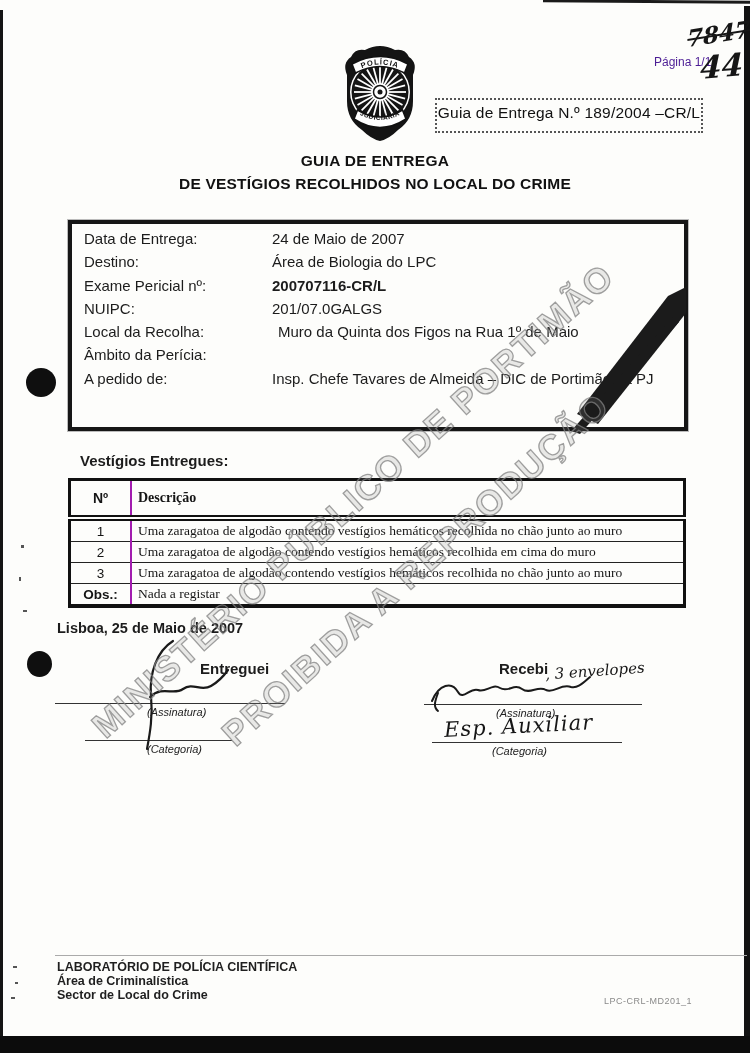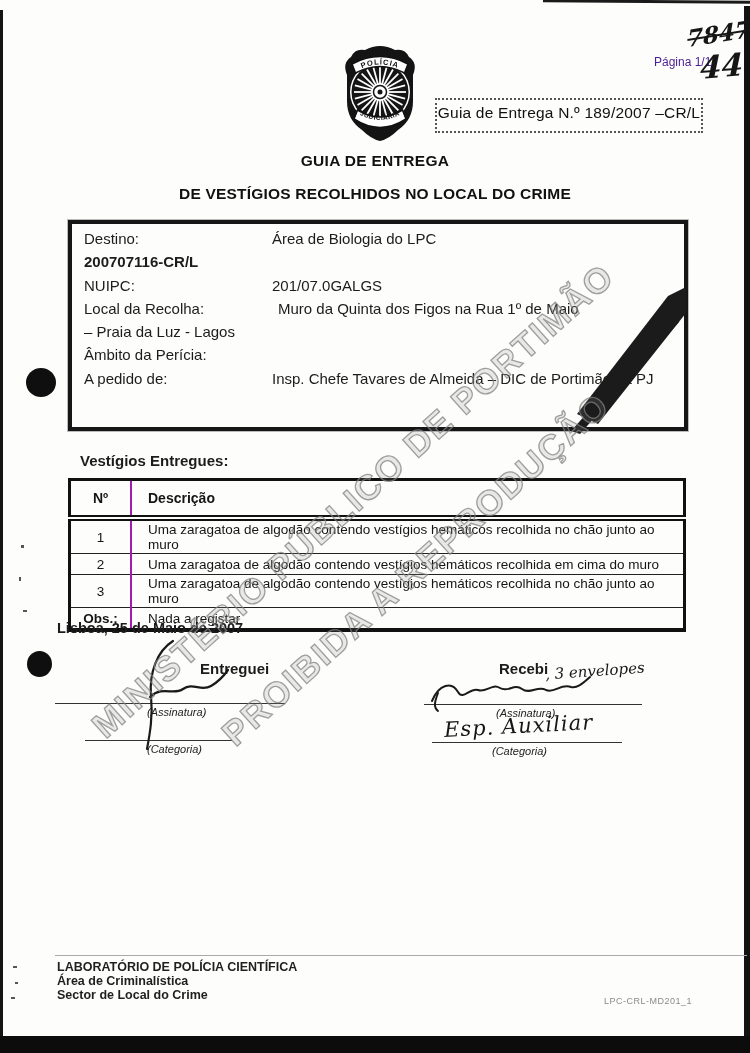--- a/index.html
+++ b/index.html
@@ -28,21 +28,21 @@
   .hw-page { left:700px; top:48px; font-size:31px; font-weight:bold; transform:rotate(-5deg) skewX(-6deg); }
 
   .guia-box {
     left:435px; top:98px; width:264px; height:27px;
     border:2px dotted #555; text-align:center;
     font-size:15.5px; padding-top:4px; color:#111; letter-spacing:.2px;
   }
 
   .title { left:0; width:750px; text-align:center; font-weight:bold; color:#111; }
   .title1 { top:152px; font-size:15.5px; letter-spacing:.3px; }
-  .title2 { top:185px; font-size:15.5px; letter-spacing:.2px; }
+  .title2 { top:175px; font-size:15.5px; letter-spacing:.2px; }
 
   
   .info-box {
     left:68px; top:220px; width:600px; height:199px;
     border:4px solid #161616; box-shadow:0 0 0 1px #bbb;
     padding:4px 0 0 12px; background:transparent;
   }
   .info-row { display:flex; height:23.3px; font-size:15px; line-height:22px; }
   .info-label { width:188px; flex:none; }
   .info-value { white-space:nowrap; }
@@ -54,21 +54,21 @@
     left:68px; top:478px; width:618px;
     border-collapse:collapse; font-size:13.5px; color:#151515;
     border:3px solid #111; border-bottom:4px solid #111;
   }
   .ev-table th {
     font-size:14px; text-align:left; height:32px;
     border-bottom:6px double #111; vertical-align:middle;
   }
   .ev-table td { height:18px; border-top:1px solid #222; vertical-align:middle; }
   .col-num { width:57px; text-align:center !important; border-right:2px solid #a21caf; }
-  .col-desc { padding-left:16px; }
+  .col-desc { padding-left:6px;font-family:Liberation Serif, serif; }
 
   
   .place-date { left:57px; top:620px; font-size:14.5px;font-weight:bold; }
   .sig-label { font-weight:bold; font-size:15px; }
   .lbl-entreguei { left:160px; top:660px;margin-left:40px; }
   .lbl-recebi { left:499px; top:660px; }
   .hw-envelopes { left:545px; top:662px; font-size:15px; transform:rotate(-4deg); }
   .sig-line { height:1px; background:#333; }
   .line-a-left { left:55px; top:703px; width:230px; }
   .line-c-left { left:85px; top:740px; width:147px; }
@@ -211,44 +211,45 @@
     <path id="arcBot" d="M16,71 Q39,85 62,71" fill="none"></path>
     <text font-size="6.5" font-weight="bold" font-family="Liberation Sans,sans-serif" fill="#111" letter-spacing=".5">
       <textPath href="#arcBot" startOffset="50%" text-anchor="middle">JUDICIÁRIA</textPath>
     </text>
   </svg>
 
   <div class="abs content pagina">Página 1/1</div>
   <div class="abs content hw hw-top">7847</div>
   <div class="abs content hw hw-page">44</div>
 
-  <div class="abs content guia-box">Guia de Entrega N.º 189/2007 –CR/L</div>
+  <div class="abs content guia-box">Guia de Entrega N.º 189/2004 –CR/L</div>
 
   <div class="abs content title title1">GUIA DE ENTREGA</div>
   <div class="abs content title title2">DE VESTÍGIOS RECOLHIDOS NO LOCAL DO CRIME</div>
 
   <div class="abs content info-box">
     <div class="info-row">
+        <span class="info-label">Data de Entrega:</span>
+        <span class="info-value">24 de Maio de 2007</span>
+      </div>
+    <div class="info-row">
         <span class="info-label">Destino:</span>
         <span class="info-value">Área de Biologia do LPC</span>
       </div>
     <div class="info-row">
+        <span class="info-label">Exame Pericial nº:</span>
         <span class="info-value bold">200707116-CR/L</span>
       </div>
     <div class="info-row">
         <span class="info-label">NUIPC:</span>
         <span class="info-value">201/07.0GALGS</span>
       </div>
     <div class="info-row">
         <span class="info-label">Local da Recolha:</span>
         <span class="info-value" style="padding-left:6px">Muro da Quinta dos Figos na Rua 1º de Maio</span>
-      </div>
-    <div class="info-row">
-        <span class="info-label">– Praia da Luz - Lagos</span>
-        <span class="info-value"></span>
       </div>
     <div class="info-row">
         <span class="info-label">Âmbito da Perícia:</span>
       </div>
     <div class="info-row">
         <span class="info-label">A pedido de:</span>
         <span class="info-value">Insp. Chefe Tavares de Almeida – DIC de Portimão da PJ</span>
       </div>
   </div>
 

